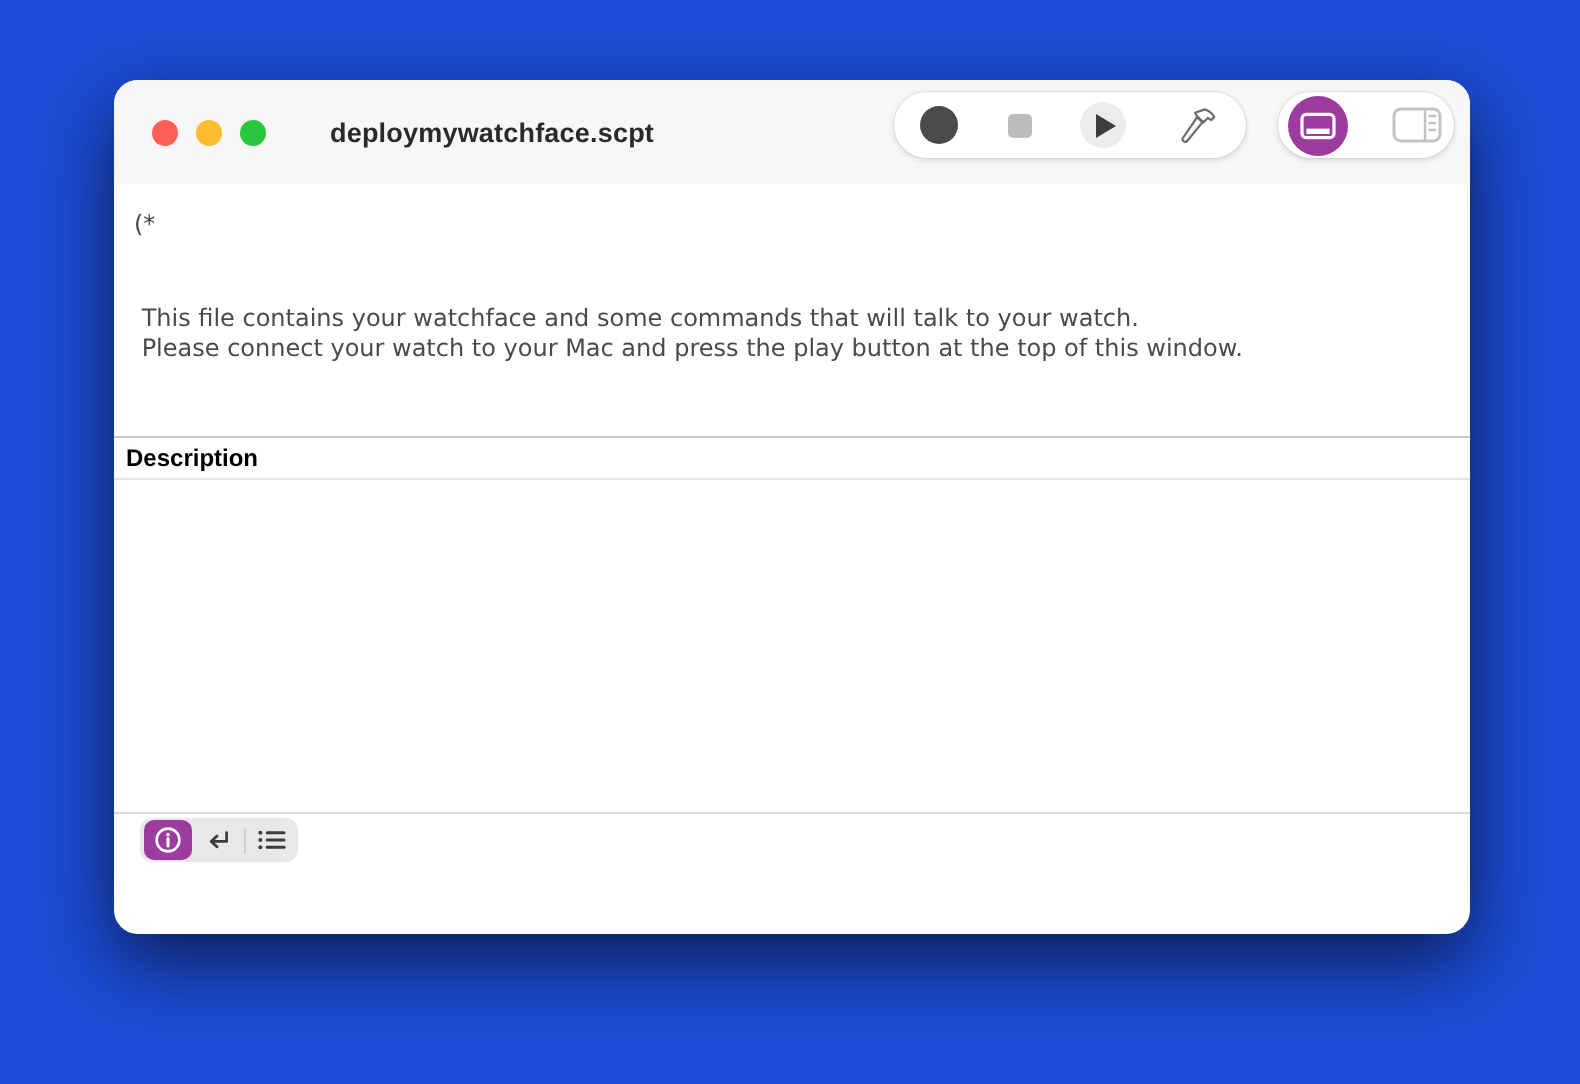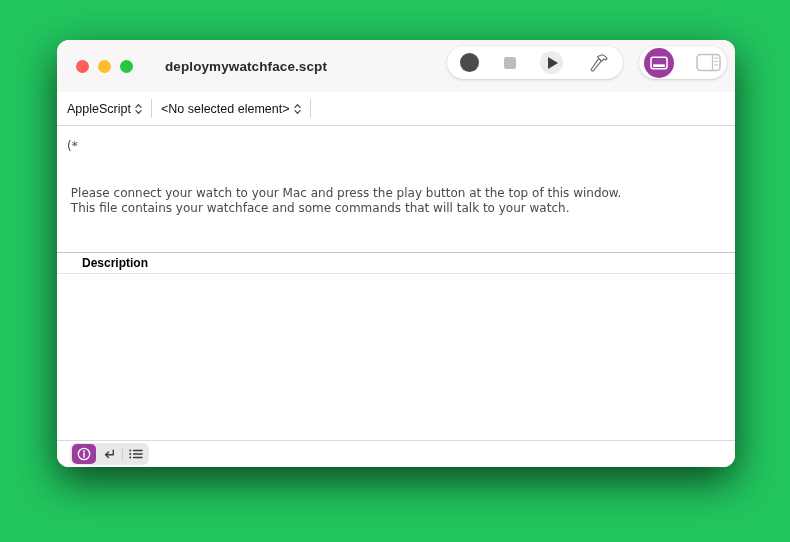--- a/index.html
+++ b/index.html
@@ -1,17 +1,17 @@
 <!DOCTYPE html>
 <html><head>
 <meta charset="utf-8">
 <style>
   html,body{margin:0;padding:0;background:#000;width:790px;height:542px;overflow:hidden;
     font-family:"Liberation Sans",sans-serif;}
-  .stage{position:relative;width:790px;height:542px;background:#22c55e;text-decoration:underline;}
+  .stage{position:relative;width:790px;height:542px;background:#1d4ed8;text-decoration:underline;}
   .window{position:absolute;left:57px;top:40px;width:678px;height:427px;background:#fff;
     border-radius:12px;overflow:hidden;box-shadow:0 14px 40px rgba(0,0,0,.65);}
 
   
   .titlebar{height:52px;background:#f8f6f7;display:flex;align-items:center;position:relative;}
   .lights{display:flex;align-items:center;gap:9px;padding-left:19px;}
   .light{width:13px;height:13px;border-radius:50%;}
   .light.red{background:#ff5f57;}
   .light.yellow{background:#febc2e;}
   .light.green{background:#28c73f;}
@@ -37,21 +37,21 @@
   .popup{display:inline-flex;align-items:center;gap:4px;font-size:12.5px;color:#111;}
   .vdiv{width:1px;height:19px;background:#d2d2d2;}
 
   
   .editor{height:126px;box-sizing:border-box;padding:13px 10px 0 10px;
     font-family:"DejaVu Sans",sans-serif;font-size:12px;line-height:15.5px;color:#4a4a4a;}
   .code-line{white-space:pre;min-height:15.5px;}
 
   
   .desc-header{height:22px;box-sizing:border-box;border-top:1px solid #c7c7c7;
-    border-bottom:1px solid #e4e4e4;display:flex;align-items:center;padding-left:25px;
+    border-bottom:1px solid #e4e4e4;display:flex;align-items:center;padding-left:6px;
     font-size:12px;font-weight:700;color:#000;}
   .desc-body{height:166px;background:#fff;}
 
   
   .bottombar{height:27px;box-sizing:border-box;border-top:1px solid #dadada;display:flex;
     align-items:center;padding-left:13px;background:#fff;}
   .seg-group{height:22px;background:#e9e7e8;border-radius:6px;display:flex;align-items:center;
     padding:0 2px;gap:2px;}
   .seg-btn{height:20px;display:flex;align-items:center;justify-content:center;border-radius:5px;}
   .seg-btn.info{width:24px;background:#9c3c9e;}
@@ -106,45 +106,27 @@
               <line x1="17.5" y1="2.5" x2="17.5" y2="18.5" stroke="#c3c1c2" stroke-width="1.2"></line>
               <line x1="19.7" y1="6" x2="22.6" y2="6" stroke="#c3c1c2" stroke-width="1.2" stroke-linecap="round"></line>
               <line x1="19.7" y1="9.5" x2="22.6" y2="9.5" stroke="#c3c1c2" stroke-width="1.2" stroke-linecap="round"></line>
               <line x1="19.7" y1="13" x2="22.6" y2="13" stroke="#c3c1c2" stroke-width="1.2" stroke-linecap="round"></line>
             </svg>
           </div>
         </div>
       </div>
     </div>
 
-    <div class="navbar">
-      <div class="popup">
-        <span>AppleScript</span>
-        <svg width="7" height="12" viewBox="0 0 7 12">
-          <polyline points="1,4.4 3.5,1.6 6,4.4" fill="none" stroke="#4a4a4a" stroke-width="1.3" stroke-linecap="round" stroke-linejoin="round"></polyline>
-          <polyline points="1,7.6 3.5,10.4 6,7.6" fill="none" stroke="#4a4a4a" stroke-width="1.3" stroke-linecap="round" stroke-linejoin="round"></polyline>
-        </svg>
-      </div>
-      <div class="vdiv"></div>
-      <div class="popup">
-        <span>&lt;No selected element&gt;</span>
-        <svg width="7" height="12" viewBox="0 0 7 12">
-          <polyline points="1,4.4 3.5,1.6 6,4.4" fill="none" stroke="#4a4a4a" stroke-width="1.3" stroke-linecap="round" stroke-linejoin="round"></polyline>
-          <polyline points="1,7.6 3.5,10.4 6,7.6" fill="none" stroke="#4a4a4a" stroke-width="1.3" stroke-linecap="round" stroke-linejoin="round"></polyline>
-        </svg>
-      </div>
-      <div class="vdiv"></div>
-    </div>
 
     <div class="editor">
       <div class="code-line">(*</div>
       <div class="code-line"></div>
       <div class="code-line"></div>
+      <div class="code-line"> This file contains your watchface and some commands that will talk to your watch.</div>
       <div class="code-line"> Please connect your watch to your Mac and press the play button at the top of this window.</div>
-      <div class="code-line"> This file contains your watchface and some commands that will talk to your watch.</div>
     </div>
 
     <div class="desc-header">
       <span>Description</span>
     </div>
     <div class="desc-body"></div>
 
     <div class="bottombar">
       <div class="seg-group">
         <div class="seg-btn info">

